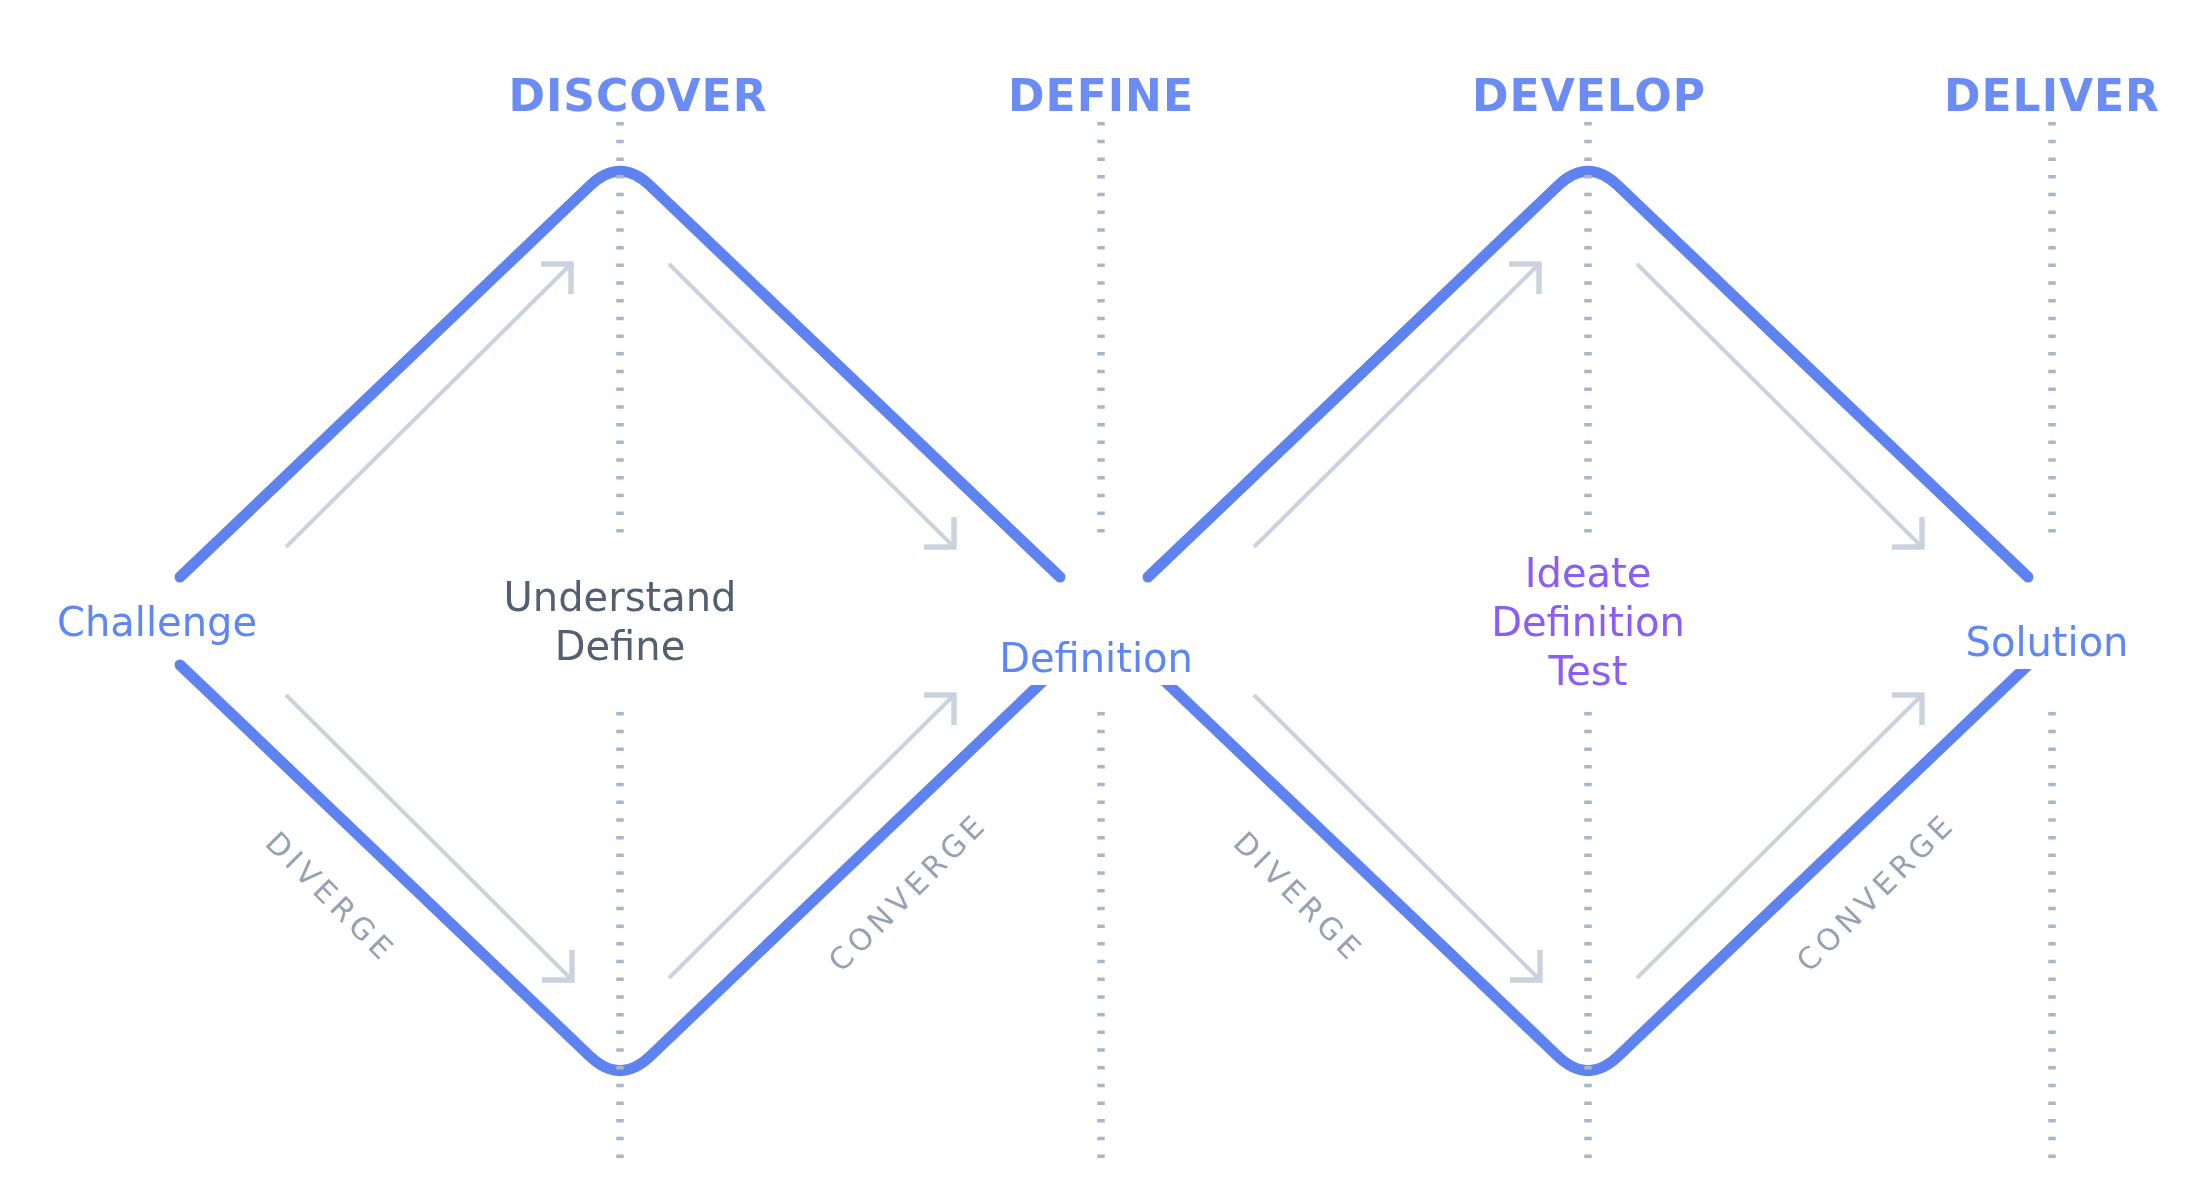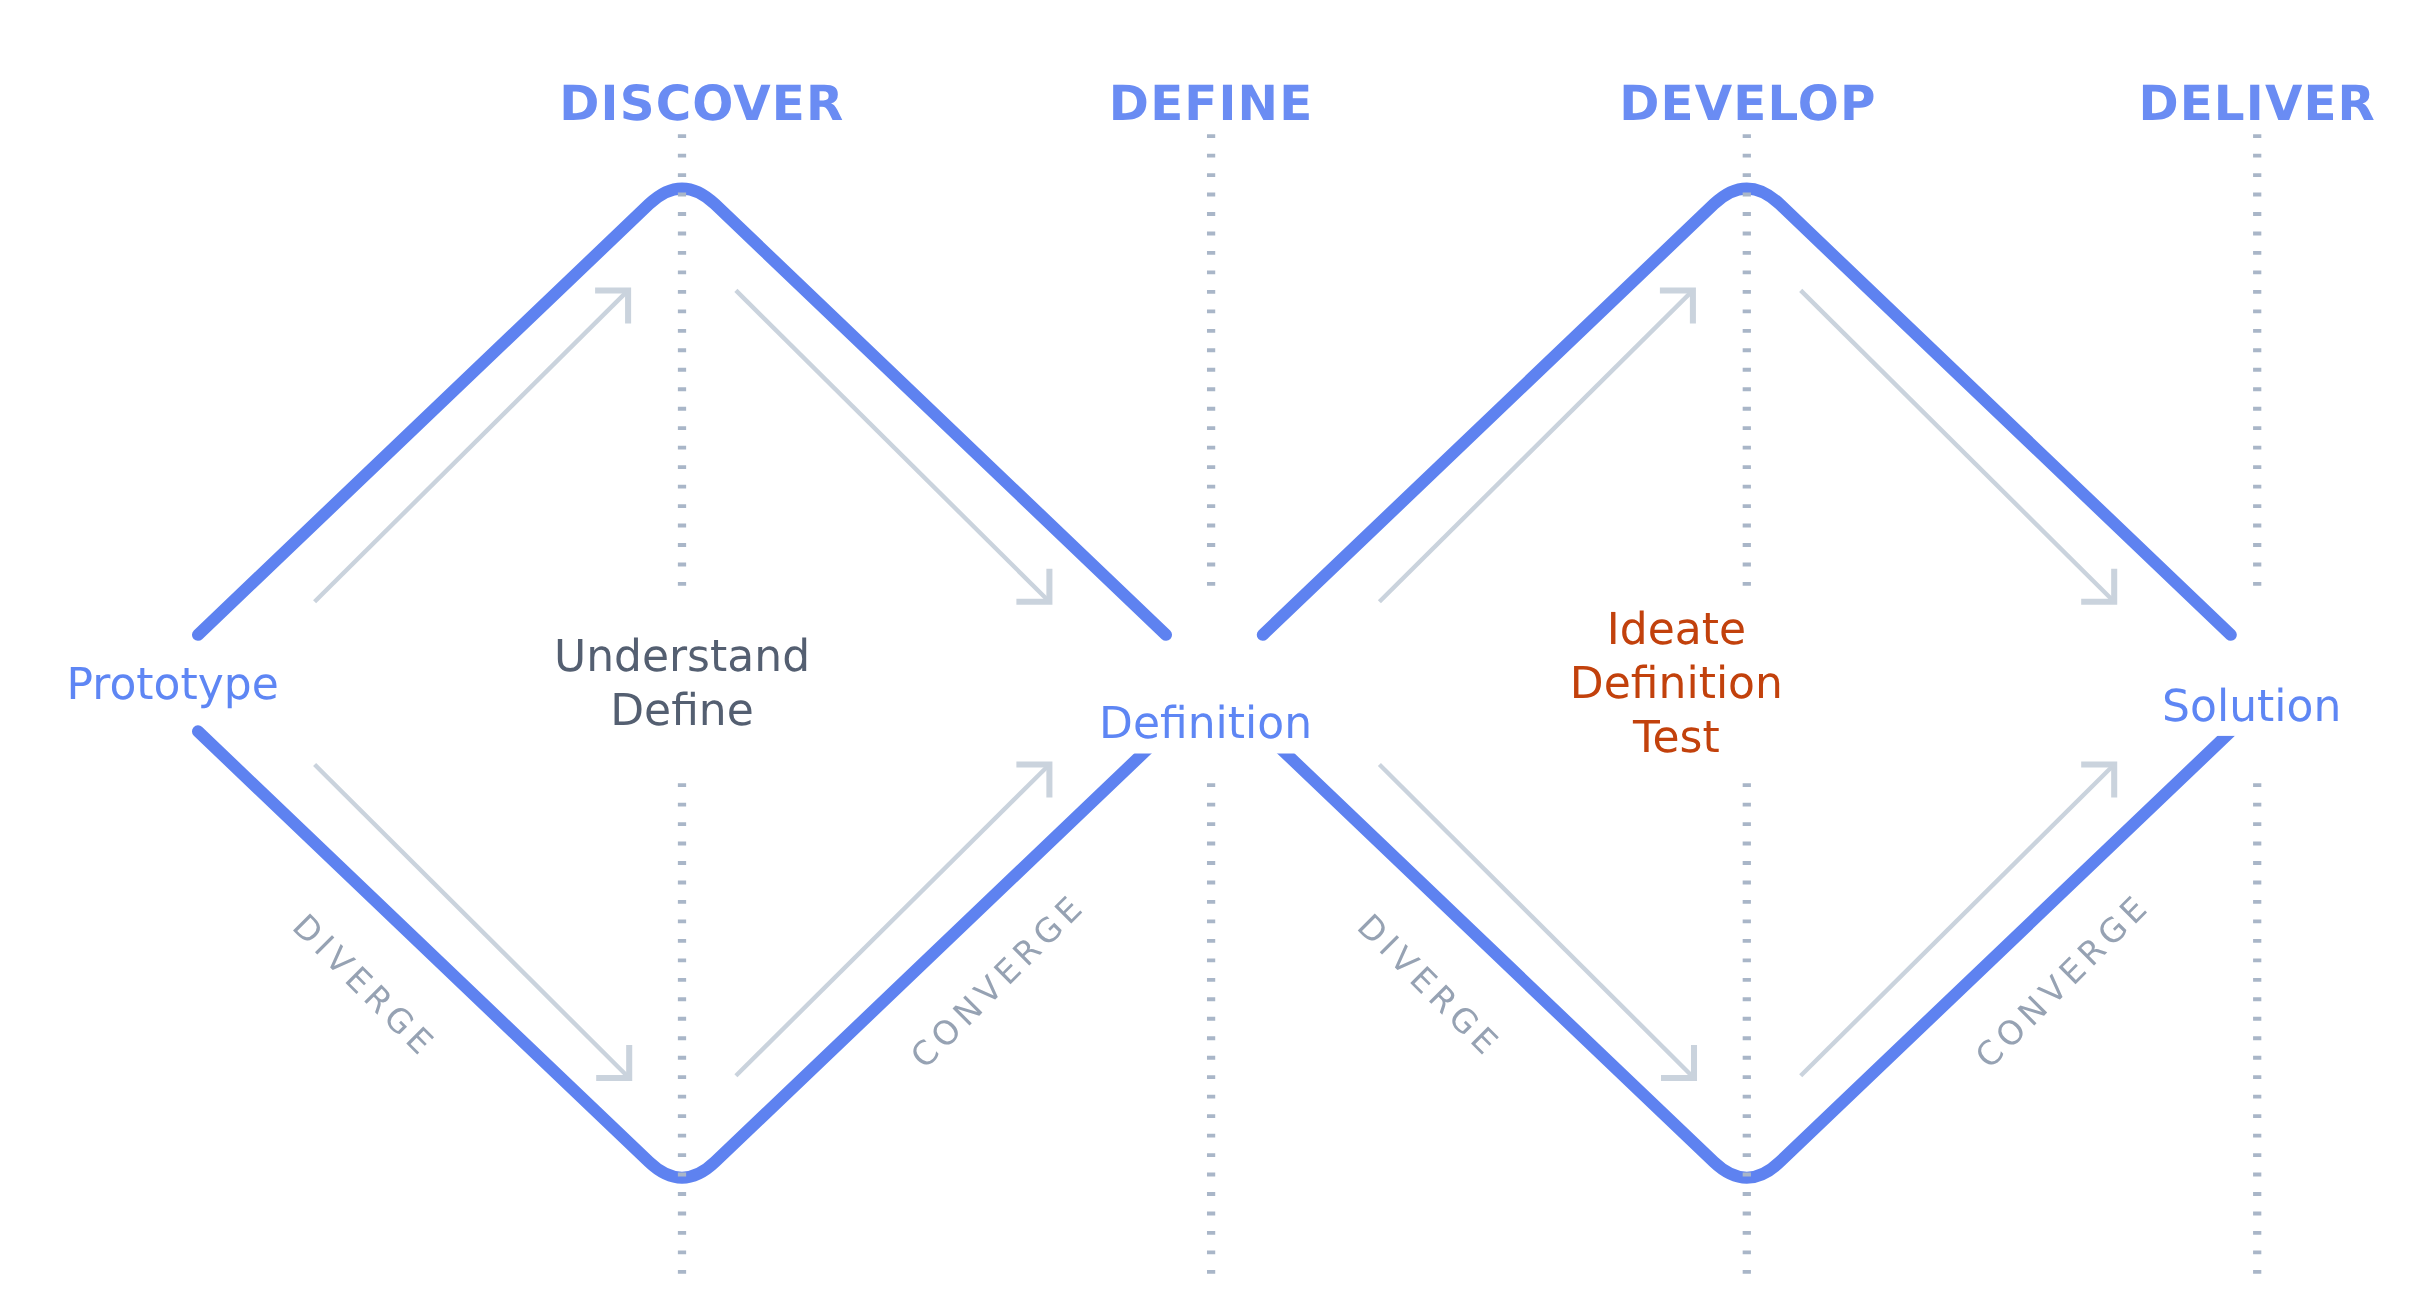--- a/index.html
+++ b/index.html
@@ -85,28 +85,28 @@
           <line x1="2052" y1="122" x2="2052" y2="536" stroke="#A9B6C8" stroke-width="7.5" stroke-dasharray="3.5 14.2"></line>
           <line x1="2052" y1="712" x2="2052" y2="1158" stroke="#A9B6C8" stroke-width="7.5" stroke-dasharray="3.5 14.2"></line>
         </g>
       </g>
   </svg>
   <div class="labels-layer" id="labels-layer">
       <div class="label top-label" style="left: 620px; top: 95px; color: rgb(106, 140, 243); margin-left: 18px;">DISCOVER</div>
       <div class="label top-label" style="left: 1101px; top: 95px; color: rgb(106, 140, 243);">DEFINE</div>
       <div class="label top-label" style="left: 2052px; top: 95px; color: rgb(106, 140, 243);">DELIVER</div>
       <div class="label top-label" style="left: 1589px; top: 95px; color: rgb(106, 140, 243);">DEVELOP</div>
-      <div class="label side-label" style="left: 157px; top: 622px; color: rgb(94, 134, 244);">Prototype</div>
+      <div class="label side-label" style="left: 157px; top: 622px; color: rgb(94, 134, 244);">Challenge</div>
       <div class="label side-label" style="left: 1096px; top: 622px; color: rgb(94, 134, 244); margin-top: 36px;">Definition</div>
       <div class="label side-label" style="left: 2047px; top: 622px; color: rgb(94, 134, 244); margin-top: 20px;">Solution</div>
       <div class="label center-text" style="left: 620px; top: 622px; color: rgb(84, 95, 113);">
         <div class="center-line">Understand</div>
         <div class="center-line">Define</div>
       </div>
-      <div class="label center-text" style="left: 1524px; top: 622px; color: #c2410c;">
+      <div class="label center-text" style="left: 1588px; top: 622px; color: #8b5cf6;">
         <div class="center-line">Ideate</div>
         <div class="center-line">Definition</div>
         <div class="center-line">Test</div>
       </div>
       <div class="label phase-label" style="left: 331px; top: 897px; color: rgb(150, 162, 179); transform: translate(-50%, -50%) rotate(45deg);">DIVERGE</div>
       <div class="label phase-label" style="left: 908px; top: 892px; color: rgb(150, 162, 179); transform: translate(-50%, -50%) rotate(-45deg);">CONVERGE</div>
       <div class="label phase-label" style="left: 1299px; top: 897px; color: rgb(150, 162, 179); transform: translate(-50%, -50%) rotate(45deg);">DIVERGE</div>
       <div class="label phase-label" style="left: 1876px; top: 892px; color: rgb(150, 162, 179); transform: translate(-50%, -50%) rotate(-45deg);">CONVERGE</div>
     </div>
 </div>

